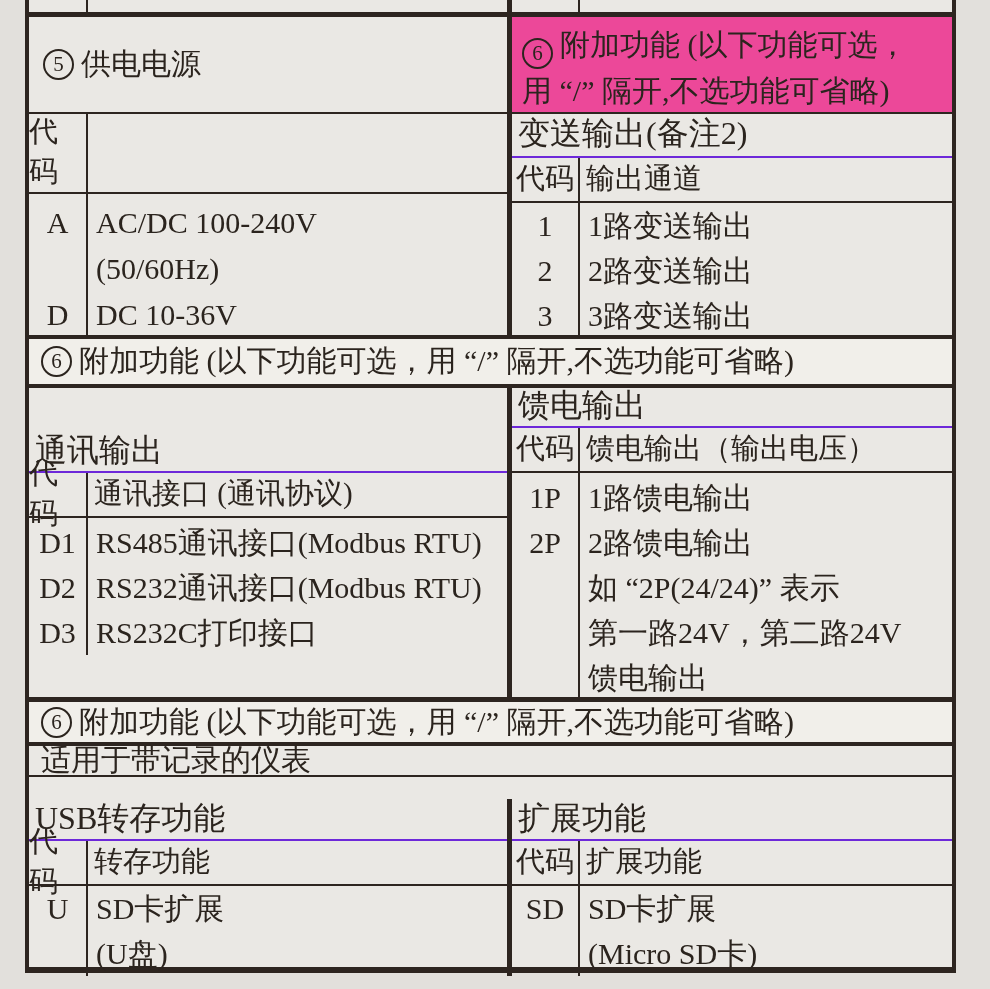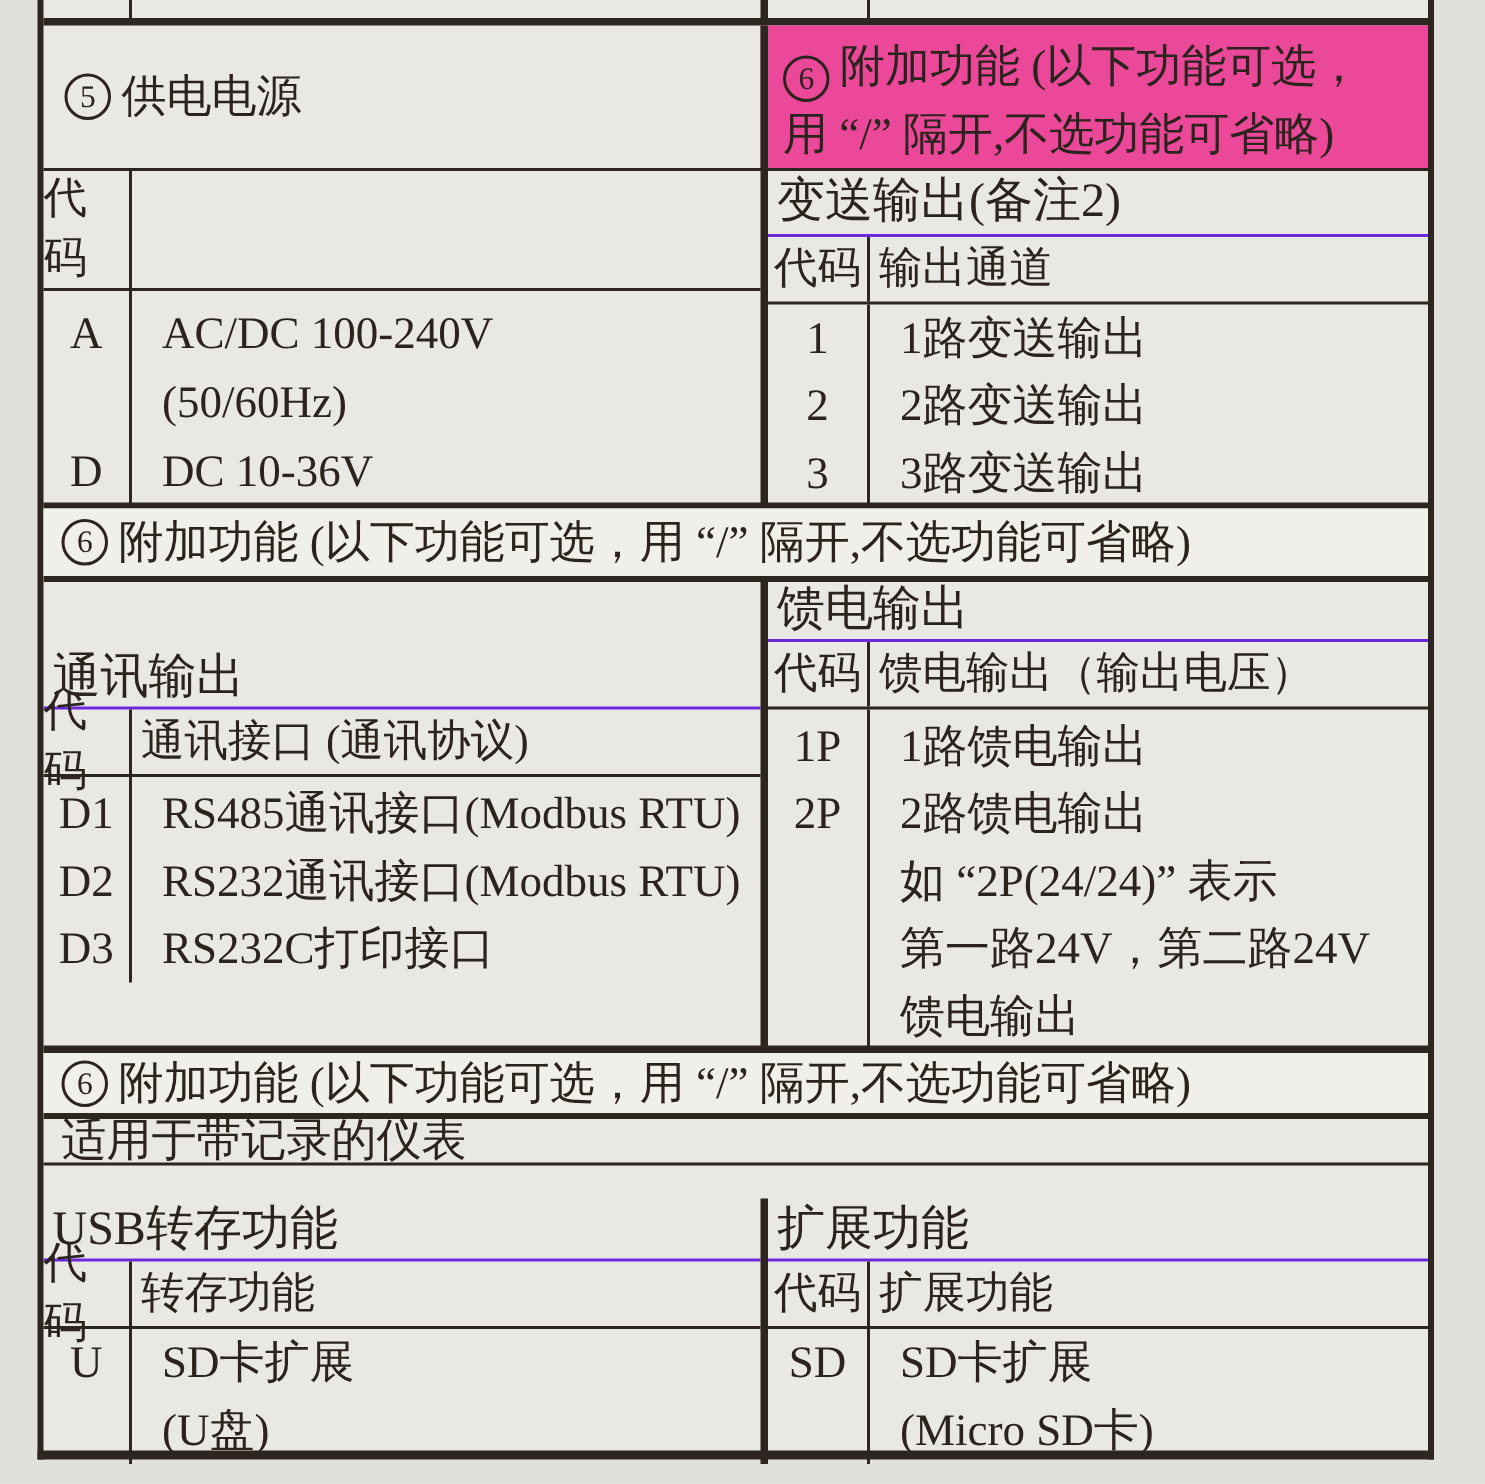--- a/index.html
+++ b/index.html
@@ -41,21 +41,21 @@
   .title-row { display:flex; align-items:center; padding-left:6px; font-size:32px; border-bottom:2px solid #6d28d9; }
   .hdr-row { display:flex; border-bottom:2px solid #2d2520; font-size:29px; }
   .hdr-row .code-col, .body .code-col { display:flex; flex-direction:column; align-items:center; }
   .code-col { border-right:2px solid #2d2520; }
   .half-l .code-col { width:59px; }
   .half-r .code-col { width:68px; }
   .hdr-row .code-col { justify-content:center; }
   .hdr-row .name-col { flex:1; display:flex; align-items:center; padding-left:6px; }
   .body { flex:1; display:flex; font-size:30px; }
   .body .code-col { line-height:45px; }
-  .body .val-col { flex:1; padding-left:20px; line-height:45px; }
+  .body .val-col { flex:1; padding-left:8px; line-height:45px; }
   .body .line { white-space:nowrap; min-height:45px; }
   .sA .half-l .body .code-col, .sA .half-l .body .val-col { padding-top:6px; line-height:46px; }
   .sA .half-l .body .line { min-height:46px; }
   .sB .body .code-col, .sB .body .val-col { padding-top:2px; }
   
   .full6 { height:49px; border-bottom:4px solid #2d2520; display:flex; align-items:center; padding-left:12px; font-size:30px; background:#f1efea; }
   .full6b { height:44px; }
   .record-row { height:31px; border-bottom:2px solid #2d2520; display:flex; align-items:center; padding-left:12px; font-size:30px; }
   
   .circ {

